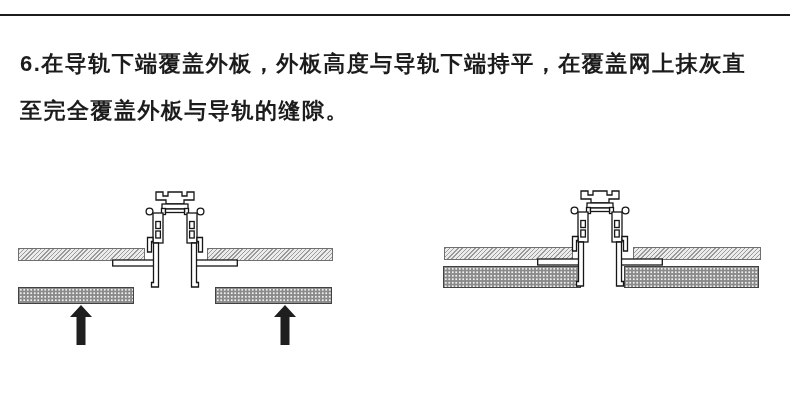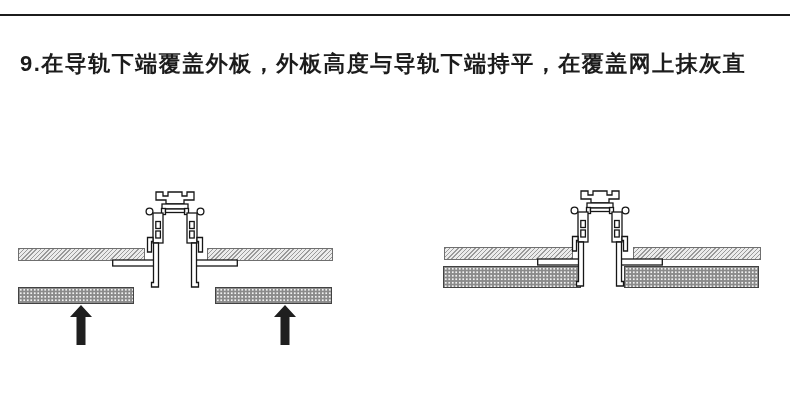--- a/index.html
+++ b/index.html
@@ -46,21 +46,22 @@
         </g>
         <use href="#rail-half" transform="translate(126,0) scale(-1,1)"></use>
       </g>
       <polygon id="up-arrow" points="12,0 23,12 16.5,12 16.5,40 7.5,40 7.5,12 1,12" fill="#1f1f1f"></polygon>
     </defs>
   </svg>
 
   <div class="rule"></div>
 
   <div class="instruction">
-    <div>9.在导轨下端覆盖外板，外板高度与导轨下端持平，在覆盖网上抹灰直</div>
+    <div>6.在导轨下端覆盖外板，外板高度与导轨下端持平，在覆盖网上抹灰直</div>
+    <div>至完全覆盖外板与导轨的缝隙。</div>
   </div>
 
   <div>
     <div class="panel hatched" style="left:18px;top:248px;width:127px;height:13px;"></div>
     <div class="panel hatched" style="left:207px;top:248px;width:126px;height:13px;"></div>
     <div class="panel dotted" style="left:18px;top:287px;width:116px;height:17px;"></div>
     <div class="panel dotted" style="left:215px;top:287px;width:117px;height:17px;"></div>
     <svg class="railsvg" style="left:112px;top:191px;" viewBox="0 0 126 97">
         <use href="#rail"></use>
       </svg>

